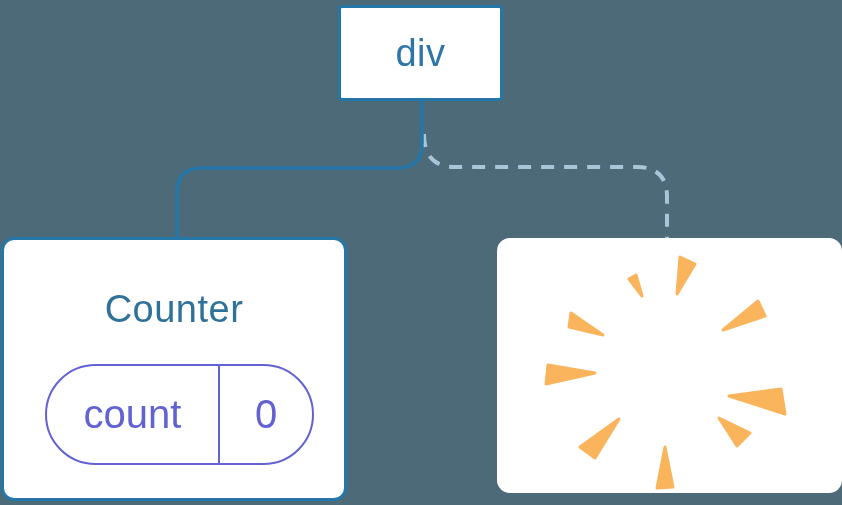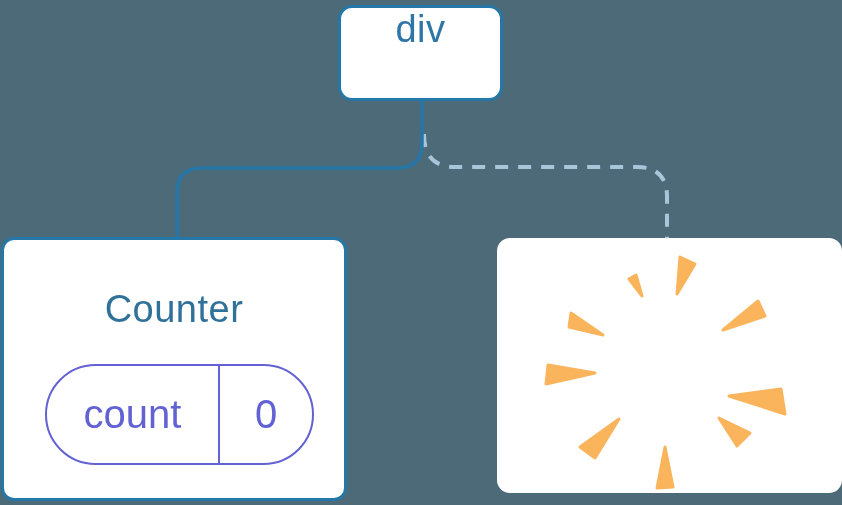--- a/index.html
+++ b/index.html
@@ -25,22 +25,23 @@
     left: 0; top: 0;
     width: 842px; height: 505px;
   }
 
   .node-root {
     position: absolute;
     left: 338px; top: 5px;
     width: 165px; height: 96px;
     background: var(--card-fill);
     border: 3px solid var(--edge-solid);
-    border-radius: 14px;
+    border-radius: 4px;
     display: flex;
+    align-items: center;
     justify-content: center;
   }
   .node-root .root-label {
     color: var(--root-text);
     font-size: 38px;
     font-weight: 500;
     letter-spacing: 0.5px;
   }
 
   .card-counter {

